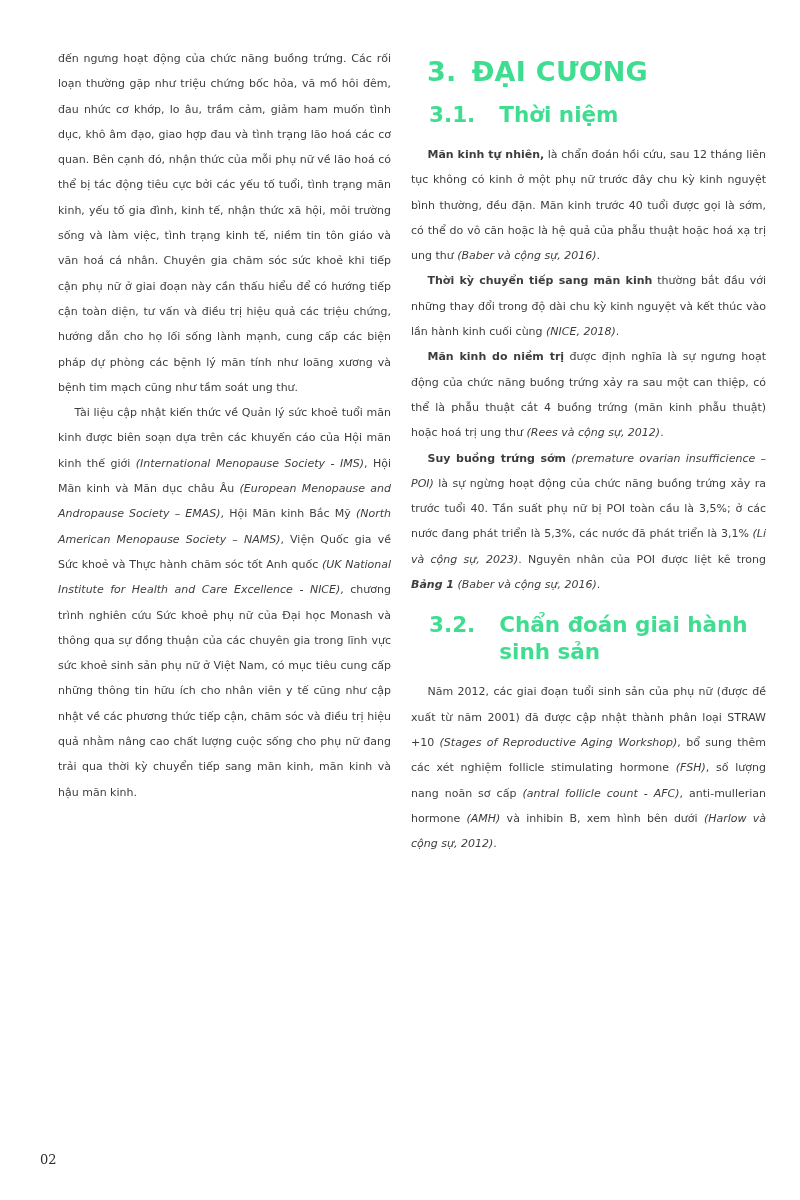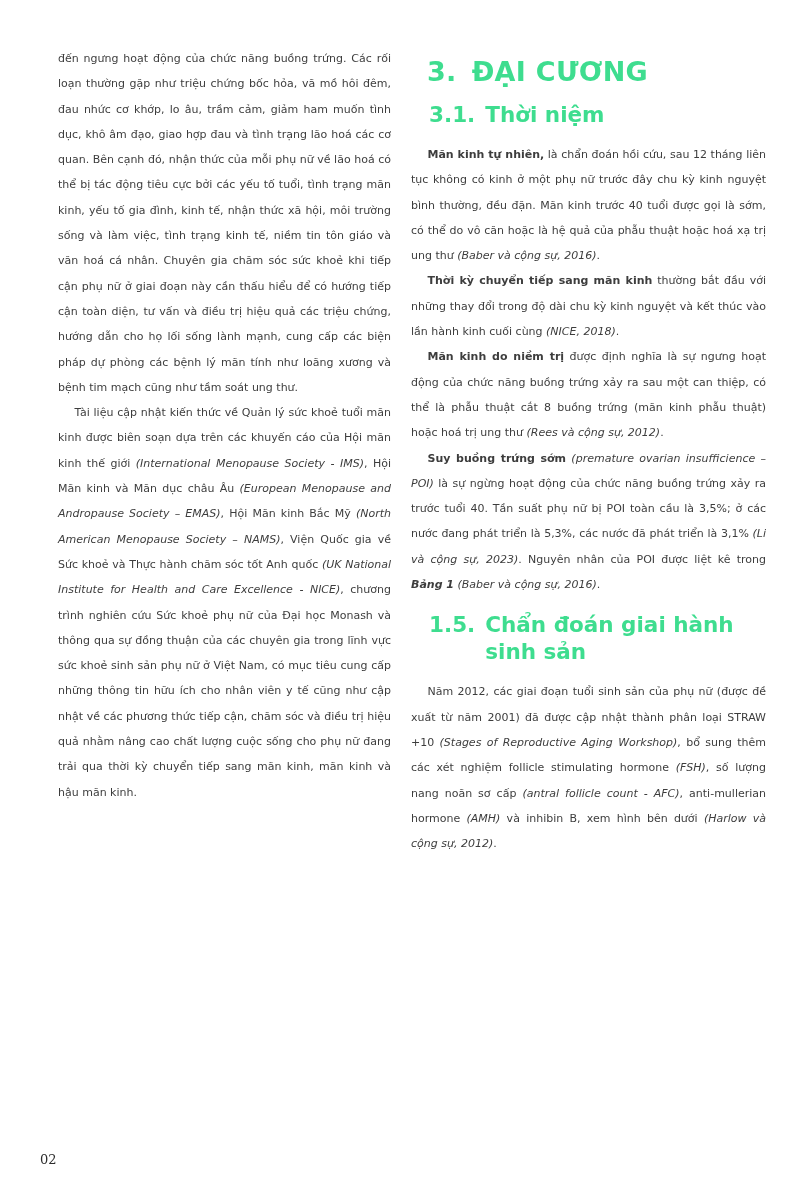--- a/index.html
+++ b/index.html
@@ -37,21 +37,21 @@
   .heading .hnum{flex:0 0 auto;}
   .heading .htxt{flex:1 1 auto;}
   .h1{
     font-size:27px;
     gap:15px;
     margin:10px 0 14px 16px;
     letter-spacing:0.3px;
   }
   .h2{
     font-size:21.5px;
-    gap:10px;
+    gap:24px;
     margin:14px 0 14px 18px;
     line-height:27px;
   }
   .page-number{
     position:absolute;left:40px;top:1152px;
     font-family:"DejaVu Serif","Liberation Serif",serif;
     font-size:13px;color:#2d2d2d;
   }
 </style>
 </head>
@@ -67,23 +67,23 @@
         <div class="heading h1" style="color: rgb(62, 221, 143);">
           <span class="hnum">3.</span>
           <span class="htxt">ĐẠI CƯƠNG</span>
         </div>
         <div class="heading h2" style="color: rgb(62, 221, 143);">
           <span class="hnum">3.1.</span>
           <span class="htxt">Thời niệm</span>
         </div>
         <p class="para indent"><span class="r-b">Mãn kinh tự nhiên,</span><span class="r-n"> là chẩn đoán hồi cứu, sau 12 tháng liên tục không có kinh ở một phụ nữ trước đây chu kỳ kinh nguyệt bình thường, đều đặn. Mãn kinh trước 40 tuổi được gọi là sớm, có thể do vô căn hoặc là hệ quả của phẫu thuật hoặc hoá xạ trị ung thư </span><span class="r-i">(Baber và cộng sự, 2016)</span><span class="r-n">.</span></p>
         <p class="para indent"><span class="r-b">Thời kỳ chuyển tiếp sang mãn kinh</span><span class="r-n"> thường bắt đầu với những thay đổi trong độ dài chu kỳ kinh nguyệt và kết thúc vào lần hành kinh cuối cùng </span><span class="r-i">(NICE, 2018)</span><span class="r-n">.</span></p>
-        <p class="para indent"><span class="r-b">Mãn kinh do niềm trị</span><span class="r-n"> được định nghĩa là sự ngưng hoạt động của chức năng buồng trứng xảy ra sau một can thiệp, có thể là phẫu thuật cắt 8 buồng trứng (mãn kinh phẫu thuật) hoặc hoá trị ung thư </span><span class="r-i">(Rees và cộng sự, 2012)</span><span class="r-n">.</span></p>
+        <p class="para indent"><span class="r-b">Mãn kinh do niềm trị</span><span class="r-n"> được định nghĩa là sự ngưng hoạt động của chức năng buồng trứng xảy ra sau một can thiệp, có thể là phẫu thuật cắt 4 buồng trứng (mãn kinh phẫu thuật) hoặc hoá trị ung thư </span><span class="r-i">(Rees và cộng sự, 2012)</span><span class="r-n">.</span></p>
         <p class="para indent"><span class="r-b">Suy buồng trứng sớm</span><span class="r-n"> </span><span class="r-i">(premature ovarian insufficience – POI)</span><span class="r-n"> là sự ngừng hoạt động của chức năng buồng trứng xảy ra trước tuổi 40. Tần suất phụ nữ bị POI toàn cầu là 3,5%; ở các nước đang phát triển là 5,3%, các nước đã phát triển là 3,1% </span><span class="r-i">(Li và cộng sự, 2023)</span><span class="r-n">. Nguyên nhân của POI được liệt kê trong </span><span class="r-bi">Bảng 1</span><span class="r-n"> </span><span class="r-i">(Baber và cộng sự, 2016)</span><span class="r-n">.</span></p>
         <div class="heading h2" style="color: rgb(62, 221, 143);">
-          <span class="hnum">1.5.</span>
+          <span class="hnum">3.2.</span>
           <span class="htxt">Chẩn đoán giai hành sinh sản</span>
         </div>
         <p class="para indent"><span class="r-n">Năm 2012, các giai đoạn tuổi sinh sản của phụ nữ (được đề xuất từ năm 2001) đã được cập nhật thành phân loại STRAW +10 </span><span class="r-i">(Stages of Reproductive Aging Workshop)</span><span class="r-n">, bổ sung thêm các xét nghiệm follicle stimulating hormone </span><span class="r-i">(FSH)</span><span class="r-n">, số lượng nang noãn sơ cấp </span><span class="r-i">(antral follicle count - AFC)</span><span class="r-n">, anti-mullerian hormone </span><span class="r-i">(AMH)</span><span class="r-n"> và inhibin B, xem hình bên dưới </span><span class="r-i">(Harlow và cộng sự, 2012)</span><span class="r-n">.</span></p>
       </div>
   </div>
   <div class="page-number">02</div>
 </div>
 
 </body></html>

